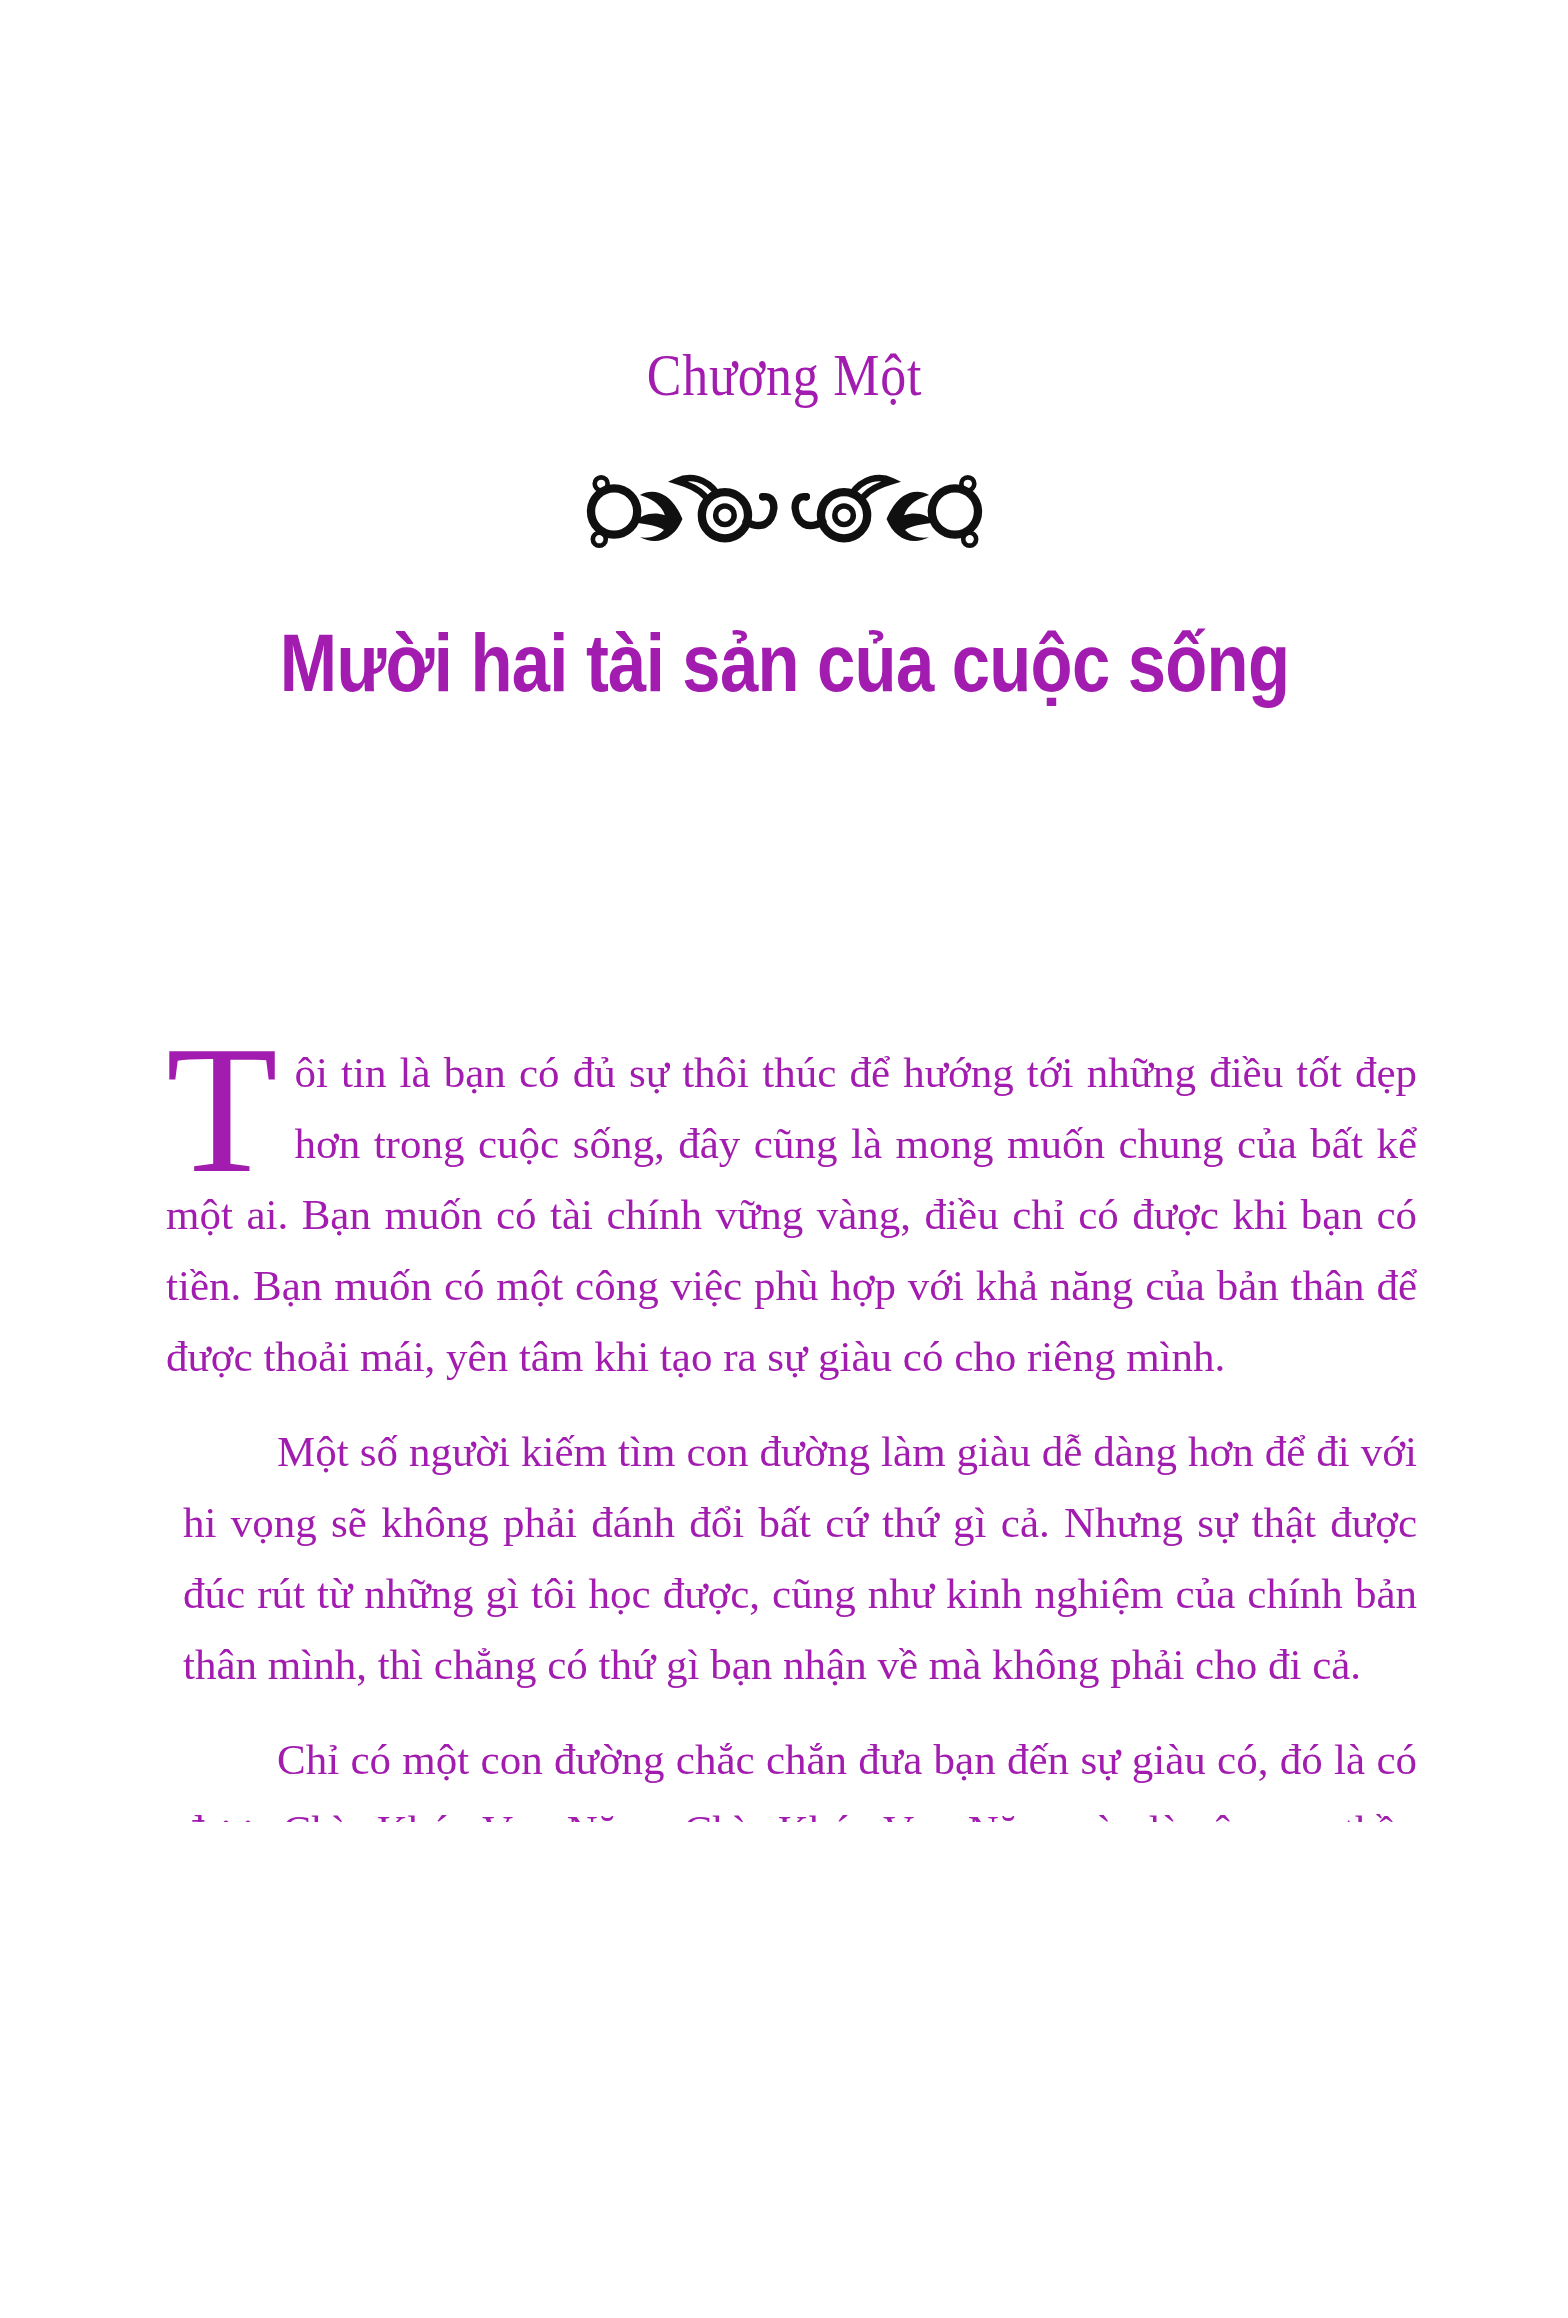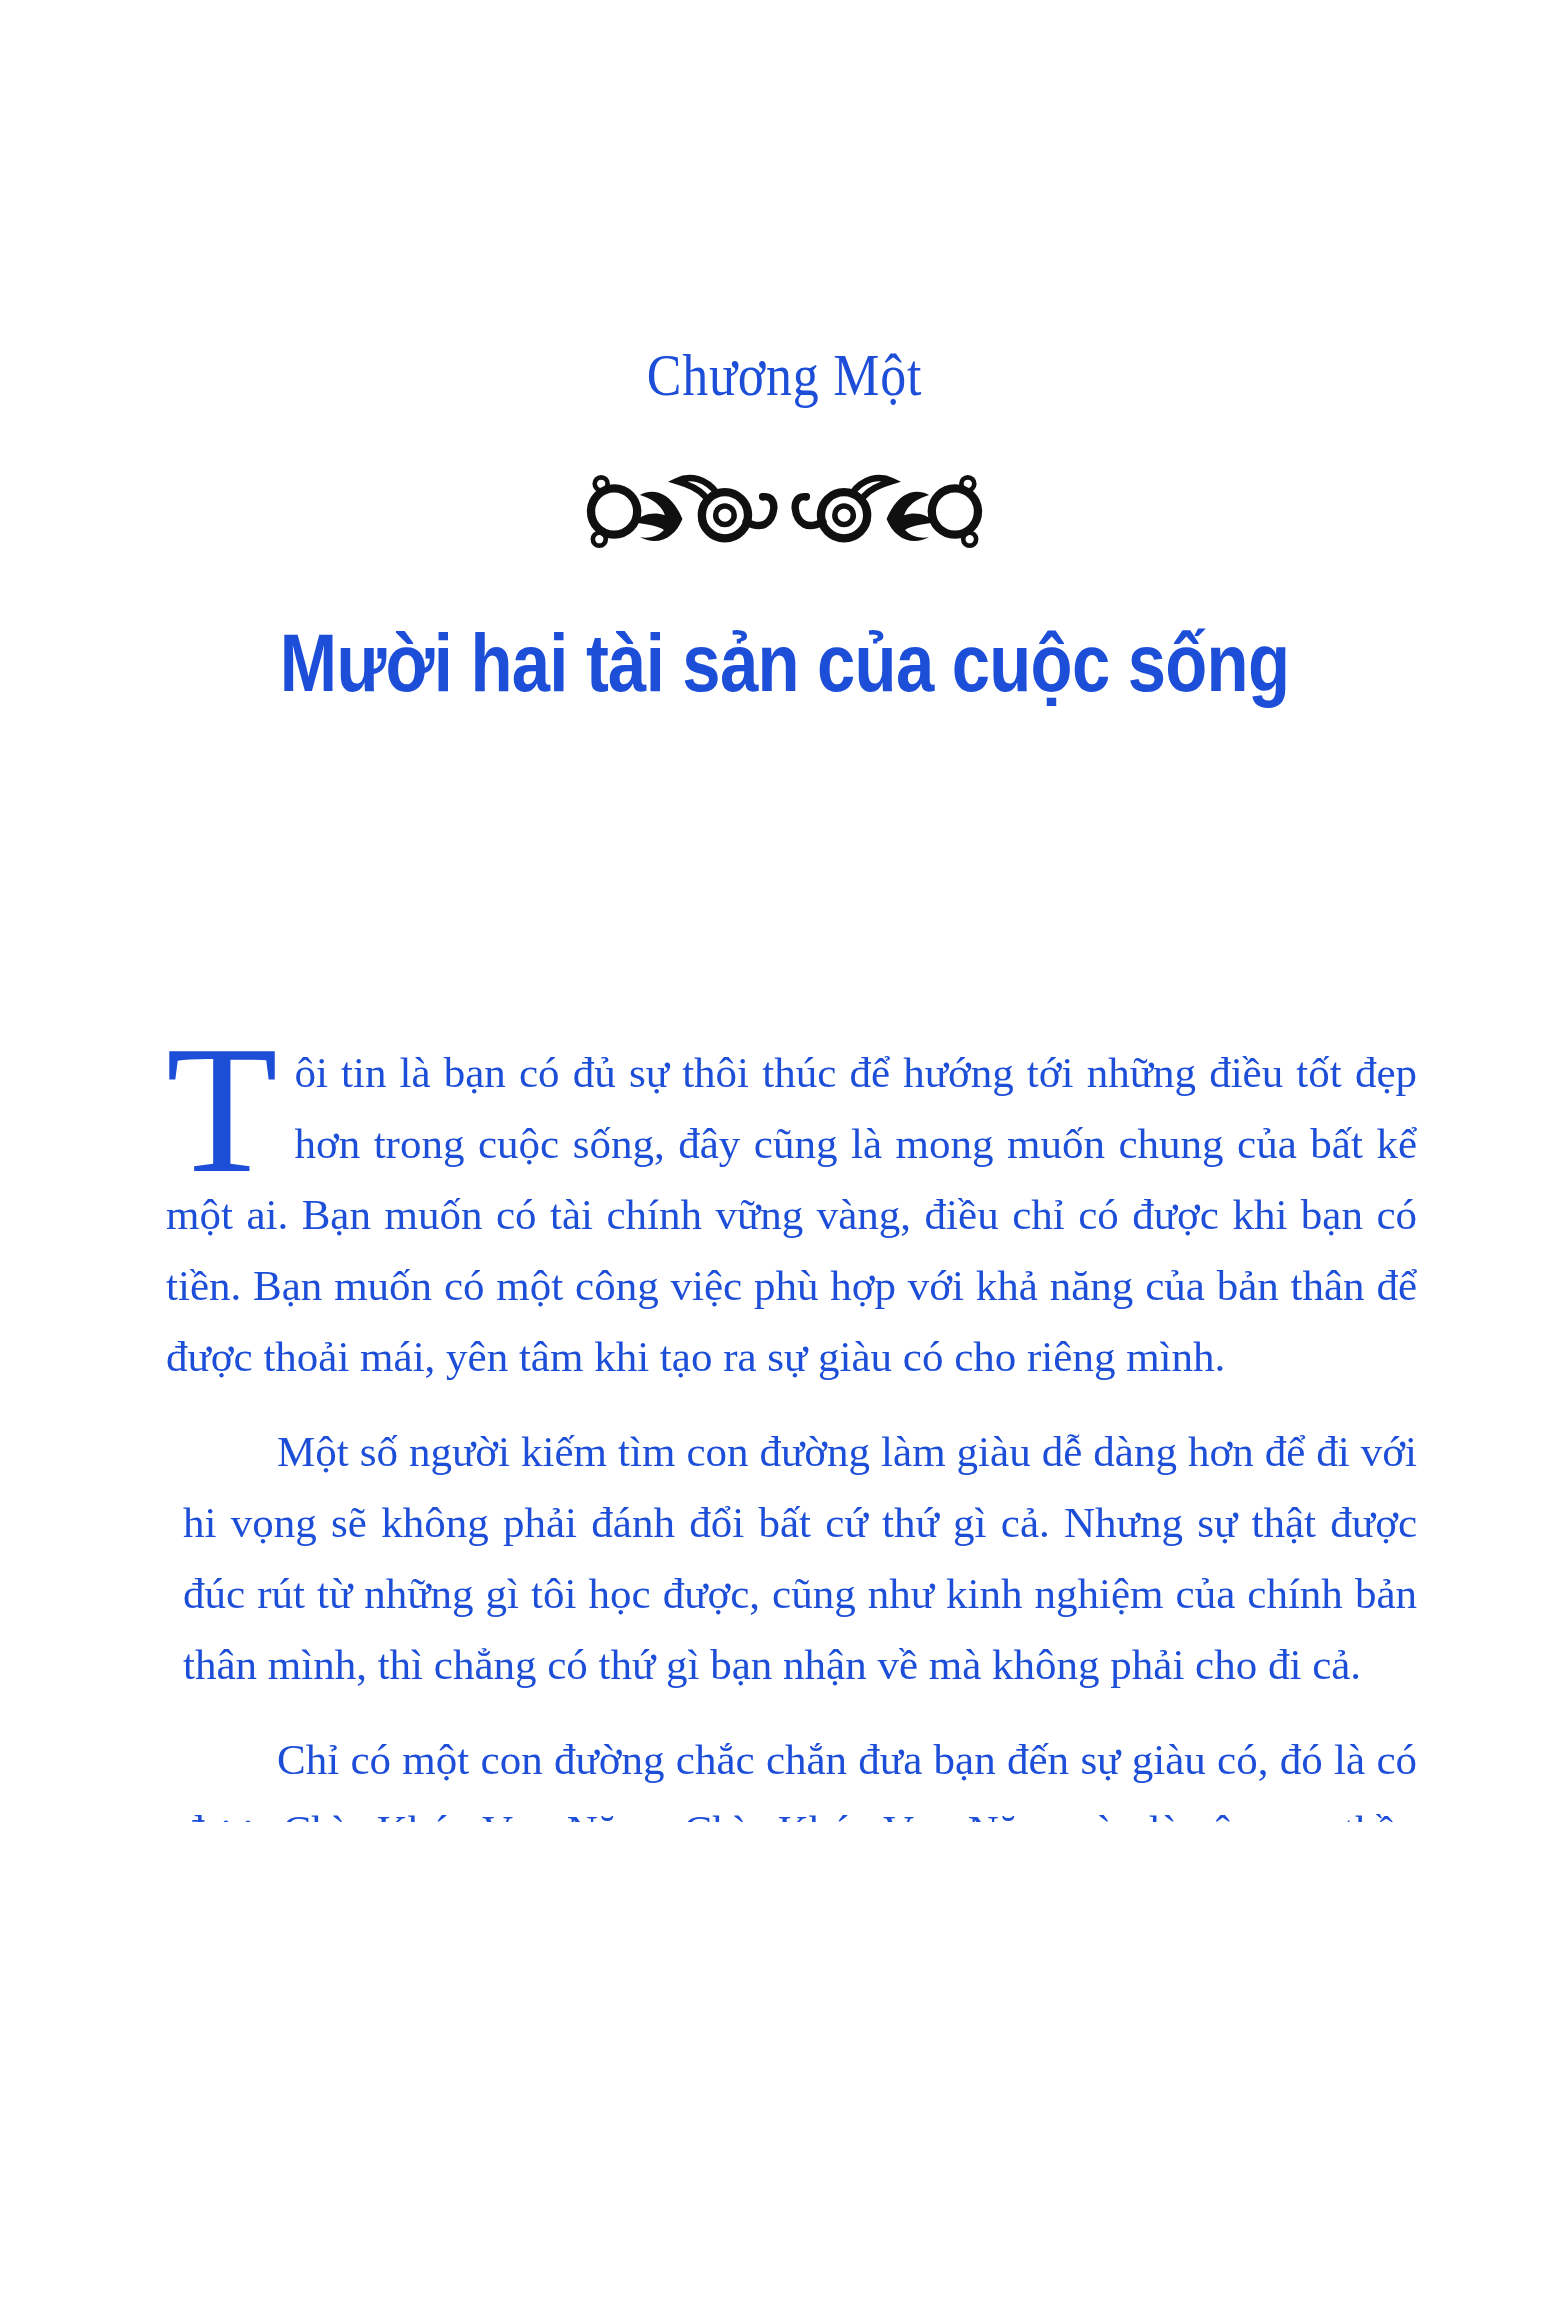--- a/index.html
+++ b/index.html
@@ -1,20 +1,20 @@
 <!DOCTYPE html>
 <html style="font-size:14.8px"><head>
 <meta charset="utf-8">
 <style>
   html,body { margin:0; padding:0; background:#ffffff; }
   .page {
     position:relative;
     width:1569px; height:1822px;
     background:#ffffff;
-    color:#1d4ed8;
+    color:#a21caf;
     font-family:"Liberation Serif", serif;
     overflow:hidden;
   }
   .chapter-label {
     position:absolute; top:341px; left:0; width:100%;
     text-align:center;
     font-family:"Liberation Serif", serif;
     font-size:59px;
     letter-spacing:0.9px;
     transform:scaleX(0.88);

